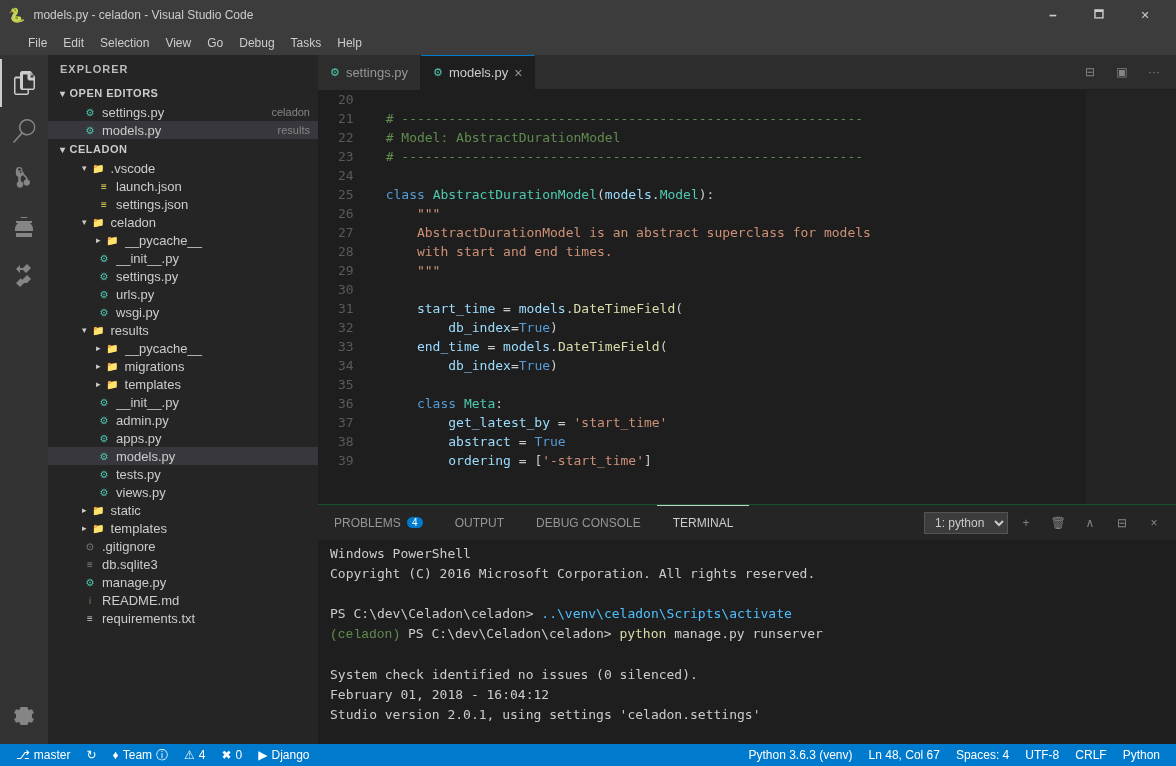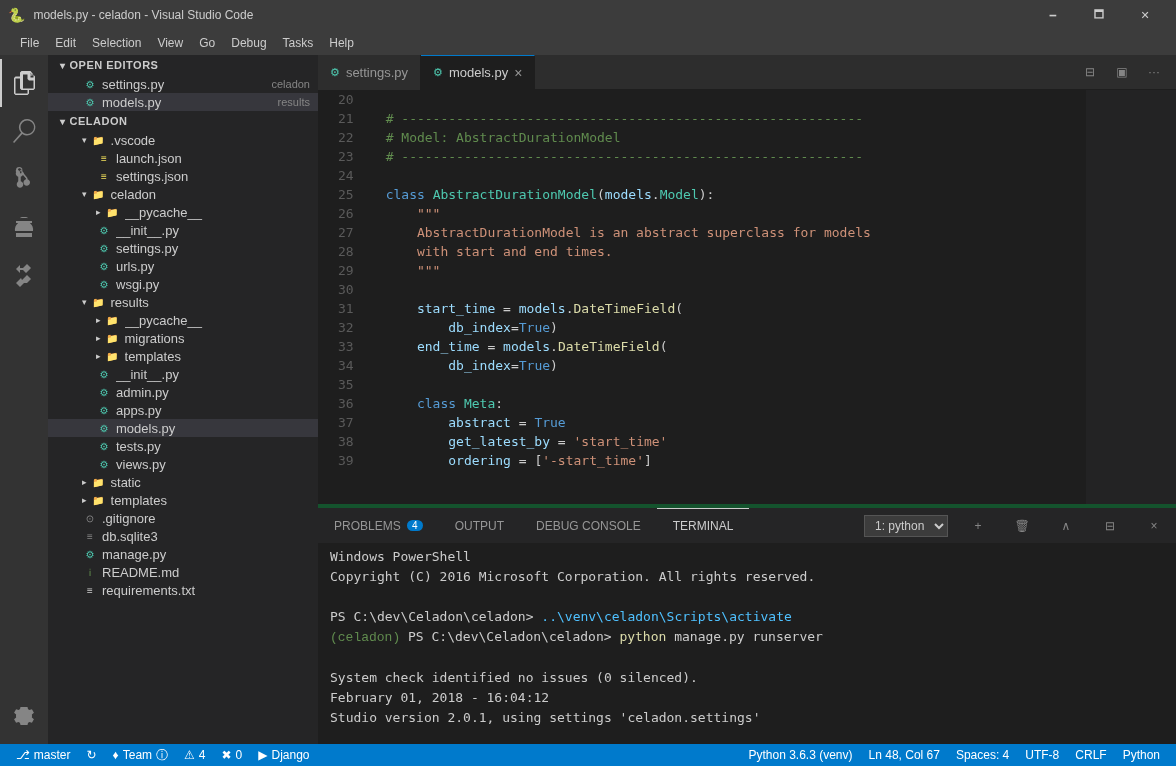--- a/index.html
+++ b/index.html
@@ -5,21 +5,21 @@
     * { margin: 0; padding: 0; box-sizing: border-box; }
     body { font-family: 'Segoe UI', sans-serif; font-size: 12px; background: #1e1e1e; color: #cccccc; overflow: hidden; width: 1176px; height: 766px; display: flex; flex-direction: column; }
 
     
     .titlebar { background: #3c3c3c; height: 30px; display: flex; align-items: center; padding: 0 8px; gap: 8px; flex-shrink: 0; }
     .titlebar-title { font-size: 12px; color: #cccccc; flex: 1; }
     .titlebar-controls { display: flex; gap: 0; }
     .titlebar-btn { width: 46px; height: 30px; display: flex; align-items: center; justify-content: center; cursor: pointer; font-size: 11px; color: #cccccc; }
 
     
-    .menubar { background: #3c3c3c; height: 25px; display: flex; align-items: center; padding: 0 12px; flex-shrink: 0; }
+    .menubar { background: #3c3c3c; height: 25px; display: flex; align-items: center; padding: 0 20px; flex-shrink: 0; }
     .menubar-item { padding: 2px 8px; cursor: pointer; font-size: 12px; color: #cccccc; }
 
     
     .main { display: flex; flex: 1; overflow: hidden; }
 
     
     .activitybar { width: 48px; background: #333333; display: flex; flex-direction: column; align-items: center; padding-top: 4px; flex-shrink: 0; }
     .activity-icon { width: 48px; height: 48px; display: flex; align-items: center; justify-content: center; cursor: pointer; color: #858585; font-size: 22px; }
     .activity-icon.active { color: #cccccc; border-left: 2px solid #cccccc; }
     .activity-icon-bottom { margin-top: auto; }
@@ -69,26 +69,26 @@
     .fn { color: #dcdcaa; }
     .var { color: #9cdcfe; }
     .op { color: #cccccc; }
     .bool-val { color: #569cd6; }
 
     
     .minimap { width: 90px; background: #1e1e1e; flex-shrink: 0; }
     .minimap-content { width: 100%; height: 100%; background: #252526; opacity: 0.7; }
 
     
-    .panel { height: 240px; background: #1e1e1e; border-top: 4px solid #14532d; display: flex; flex-direction: column; flex-shrink: 0; }
+    .panel { height: 240px; background: #1e1e1e; border-top: 1px solid #14532d; display: flex; flex-direction: column; flex-shrink: 0; }
     .panel-tabs { display: flex; align-items: center; background: #252526; height: 35px; flex-shrink: 0; }
     .panel-tab { padding: 0 16px; height: 35px; display: flex; align-items: center; cursor: pointer; font-size: 12px; color: #969696; gap: 6px; }
     .panel-tab.active { color: #cccccc; border-top: 1px solid #cccccc; }
     .panel-badge { background: #007acc; color: white; border-radius: 10px; padding: 0 5px; font-size: 10px; min-width: 16px; text-align: center; }
-    .panel-actions { margin-left: auto; display: flex; align-items: center; padding: 0 8px; gap: 16px; justify-content: center; }
+    .panel-actions { margin-left: auto; display: flex; align-items: center; padding: 0 8px; gap: 4px; justify-content: center; }
     .panel-action-btn { width: 28px; height: 28px; display: flex; align-items: center; justify-content: center; cursor: pointer; color: #858585; }
 
     .panel-content { flex: 1; overflow-y: auto; padding: 4px 12px; font-family: 'Consolas', monospace; font-size: 13px; line-height: 20px; }
     .panel-content::-webkit-scrollbar { width: 4px; }
     .panel-content::-webkit-scrollbar-thumb { background: #424242; }
 
     .terminal-select { background: #3c3c3c; border: 1px solid #555; color: #cccccc; font-size: 12px; padding: 2px 6px; cursor: pointer; }
 
     .t-path { color: #4fc1ff; text-align: center; }
     .t-prompt { color: #cccccc; }
@@ -159,20 +159,21 @@
     </div>
     <div class="activity-icon activity-icon-bottom" title="Settings" style="margin-bottom:4px;">
       <svg width="24" height="24" viewBox="0 0 24 24" fill="currentColor">
           <path d="M12 8.5a3.5 3.5 0 100 7 3.5 3.5 0 000-7zM12 14a2 2 0 110-4 2 2 0 010 4z"></path>
           <path d="M20 12c0-.552-.045-1.092-.132-1.618l2.059-1.736-2-3.464-2.537.846a8.013 8.013 0 00-1.328-.767L15.5 3h-7l-.562 2.261a8.013 8.013 0 00-1.328.767L4.073 5.182l-2 3.464 2.059 1.736A8.052 8.052 0 004 12c0 .552.045 1.092.132 1.618L2.073 15.354l2 3.464 2.537-.846c.416.283.857.525 1.328.767L8.5 21h7l.562-2.261c.471-.242.912-.484 1.328-.767l2.537.846 2-3.464-2.059-1.736C19.955 13.092 20 12.552 20 12z"></path>
         </svg>
     </div>
   </div>
 
   <div class="sidebar">
+    <div class="sidebar-header">EXPLORER</div>
     <div class="sidebar-content">
 
       <div class="section-header">
         <span class="chevron">▾</span>
         <span>OPEN EDITORS</span>
       </div>
       <div class="file-item indent2">
         <span class="icon py-icon">⚙</span>
         <span class="label">settings.py</span>
         <span class="badge">celadon</span>
@@ -361,22 +362,22 @@
         <div class="code-line">    <span class="str">AbstractDurationModel is an abstract superclass for models</span></div>
         <div class="code-line">    <span class="str">with start and end times.</span></div>
         <div class="code-line">    <span class="str">"""</span></div>
         <div class="code-line">&nbsp;</div>
         <div class="code-line">    <span class="var">start_time</span> <span class="op">=</span> <span class="var">models</span><span class="op">.</span><span class="fn">DateTimeField</span><span class="op">(</span></div>
         <div class="code-line">        <span class="var">db_index</span><span class="op">=</span><span class="bool-val">True</span><span class="op">)</span></div>
         <div class="code-line">    <span class="var">end_time</span> <span class="op">=</span> <span class="var">models</span><span class="op">.</span><span class="fn">DateTimeField</span><span class="op">(</span></div>
         <div class="code-line">        <span class="var">db_index</span><span class="op">=</span><span class="bool-val">True</span><span class="op">)</span></div>
         <div class="code-line">&nbsp;</div>
         <div class="code-line">    <span class="kw">class </span><span class="cls">Meta</span><span class="op">:</span></div>
+        <div class="code-line">        <span class="var">get_latest_by</span> <span class="op">=</span> <span class="str">'start_time'</span></div>
         <div class="code-line">        <span class="var">abstract</span> <span class="op">=</span> <span class="bool-val">True</span></div>
-        <div class="code-line">        <span class="var">get_latest_by</span> <span class="op">=</span> <span class="str">'start_time'</span></div>
         <div class="code-line">        <span class="var">ordering</span> <span class="op">=</span> <span class="op">[</span><span class="str">'-start_time'</span><span class="op">]</span></div>
       </div>
       <div class="minimap">
         <div class="minimap-content"></div>
       </div>
     </div>
 
     <div class="panel">
       <div class="panel-tabs">
         <div class="panel-tab">

